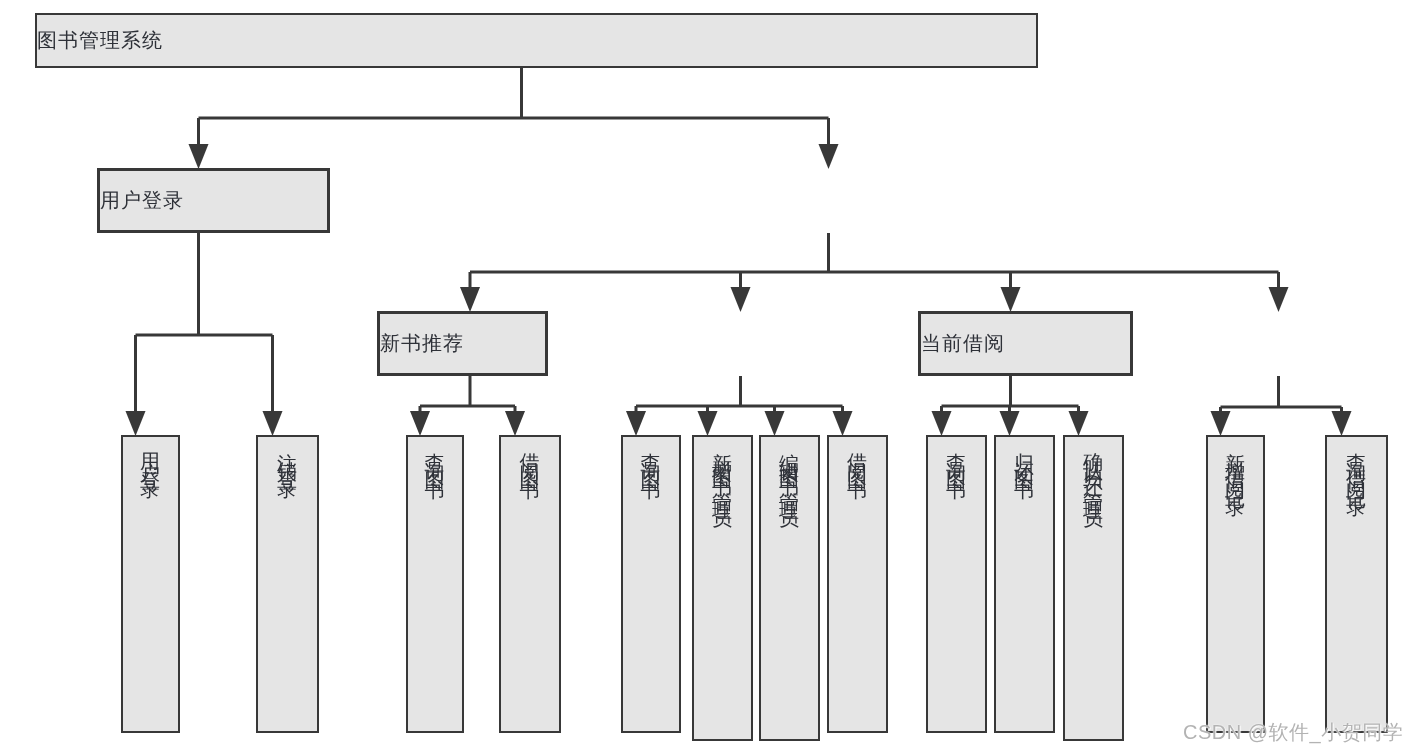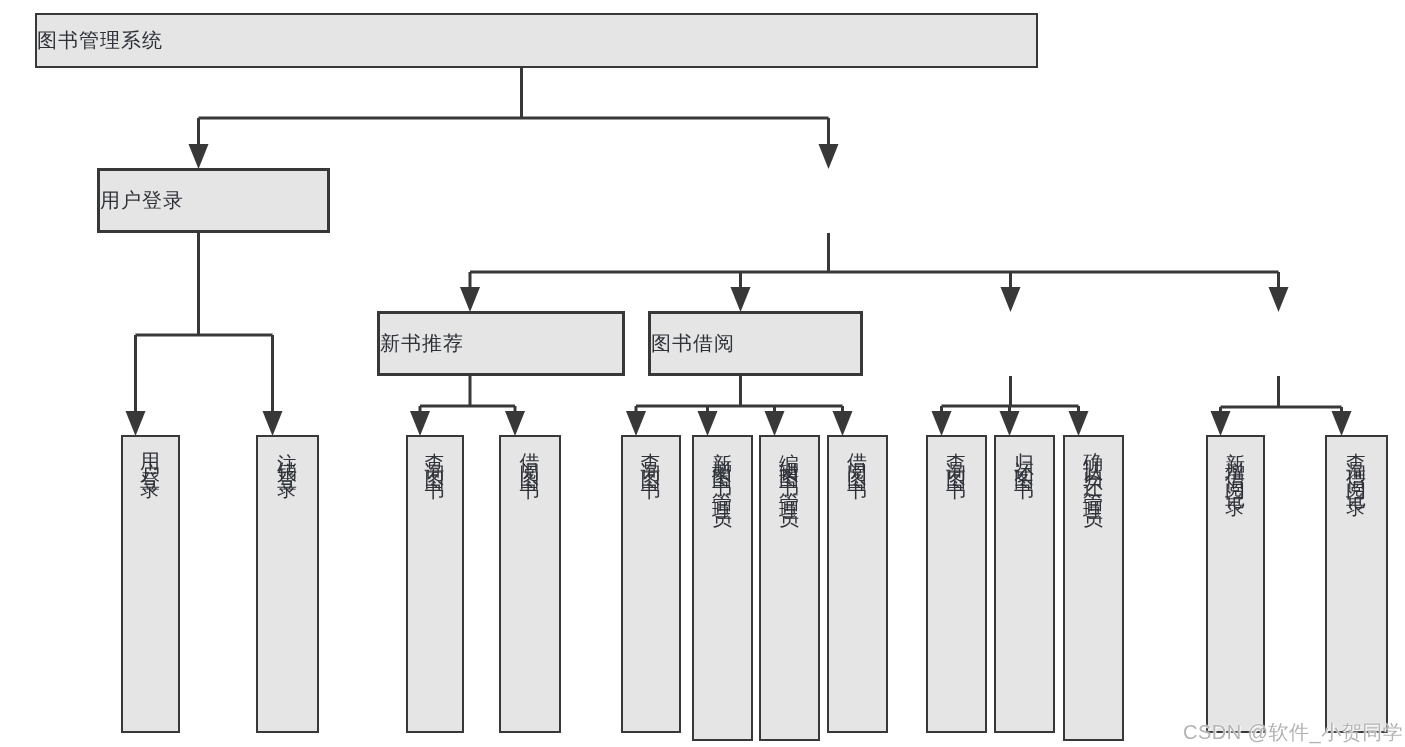--- a/index.html
+++ b/index.html
@@ -115,25 +115,25 @@
   </svg>
 
   <div class="node root-box">
     <span>图书管理系统</span>
   </div>
 
   <div class="node l2-box" style="left:82px;">
     <span>用户登录</span>
   </div>
 
-  <div class="node l3-box" style="left:362px;width:248px;">
+  <div class="node l3-box" style="left:362px;width:171px;">
     <span>新书推荐</span>
   </div>
-  <div class="node l3-box" style="left:633px;width:215px;">
-    <span>图书借阅</span>
+  <div class="node l3-box" style="left:903px;width:215px;">
+    <span>当前借阅</span>
   </div>
 
   <div class="node leaf" style="left:106px;width:59px;">
     <span>用户登录</span>
   </div>
   <div class="node leaf" style="left:241px;width:63px;">
     <span>注销登录</span>
   </div>
   <div class="node leaf" style="left:391px;width:58px;">
     <span>查询图书</span>

